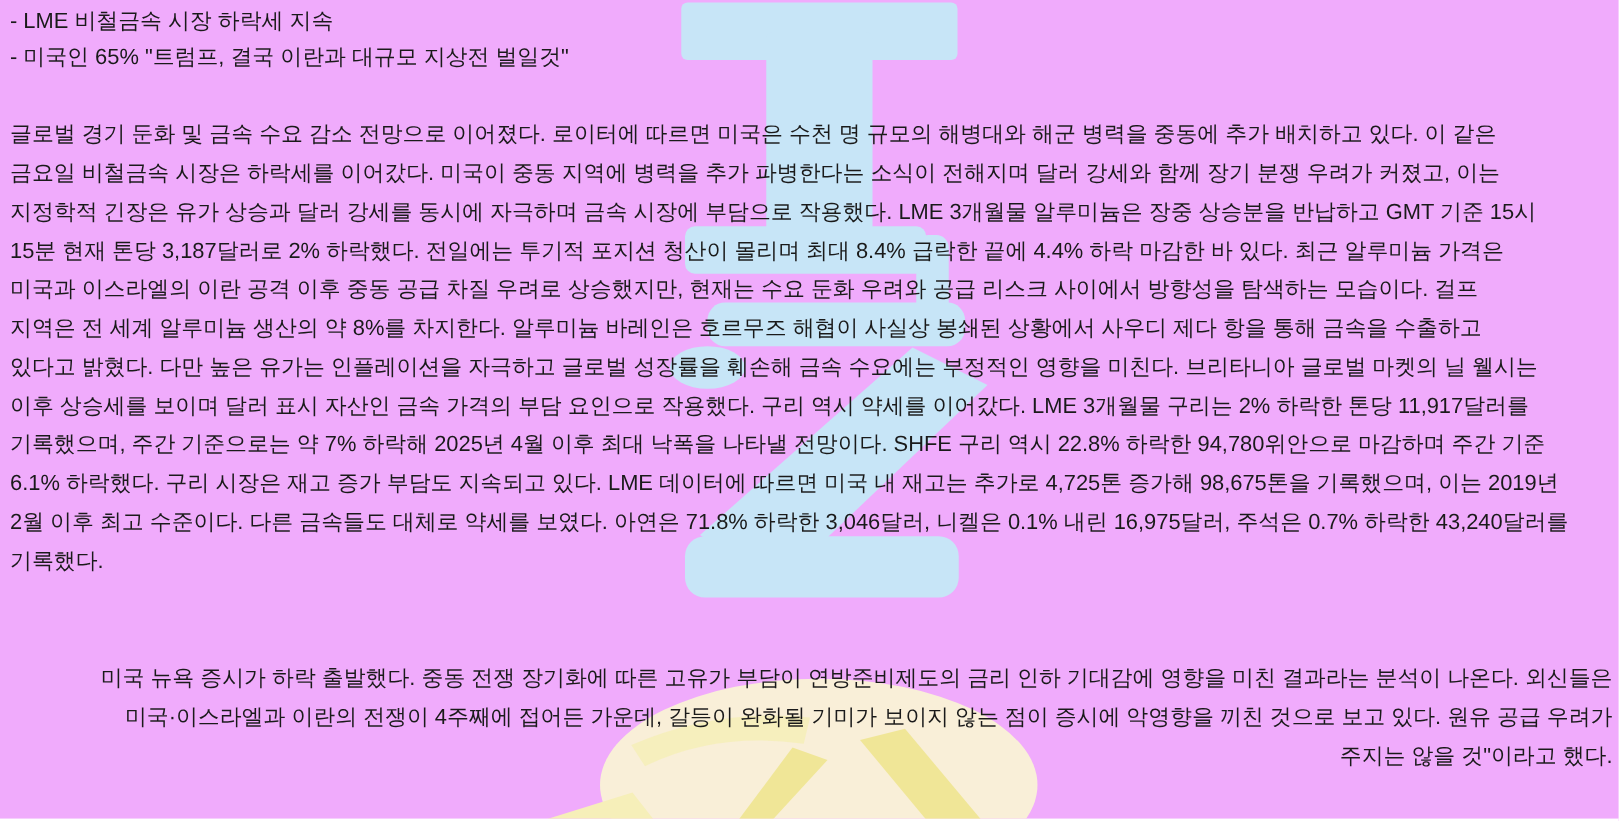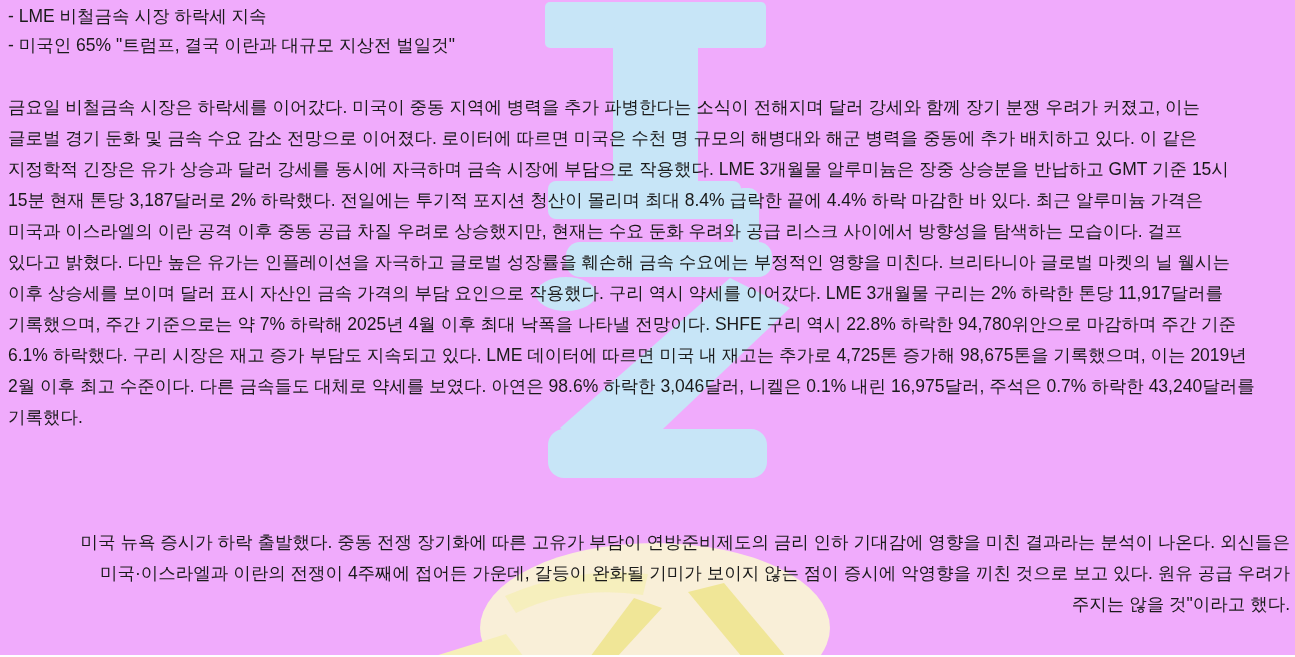--- a/index.html
+++ b/index.html
@@ -73,30 +73,31 @@
       <polygon points="432,657 506,634 524,657" fill="#f6efb9"></polygon>
     </g>
   </svg>
 
   <div class="text-layer headline-block">
     <div class="tline">- LME 비철금속 시장 하락세 지속</div>
     <div class="tline">- 미국인 65% "트럼프, 결국 이란과 대규모 지상전 벌일것"</div>
   </div>
 
   <div class="text-layer para1-block">
+    <div class="tline">글로벌 경기 둔화 및 금속 수요 감소 전망으로 이어졌다. 로이터에 따르면 미국은 수천 명 규모의 해병대와 해군 병력을 중동에 추가 배치하고 있다. 이 같은</div>
     <div class="tline">금요일 비철금속 시장은 하락세를 이어갔다. 미국이 중동 지역에 병력을 추가 파병한다는 소식이 전해지며 달러 강세와 함께 장기 분쟁 우려가 커졌고, 이는</div>
-    <div class="tline">글로벌 경기 둔화 및 금속 수요 감소 전망으로 이어졌다. 로이터에 따르면 미국은 수천 명 규모의 해병대와 해군 병력을 중동에 추가 배치하고 있다. 이 같은</div>
     <div class="tline">지정학적 긴장은 유가 상승과 달러 강세를 동시에 자극하며 금속 시장에 부담으로 작용했다. LME 3개월물 알루미늄은 장중 상승분을 반납하고 GMT 기준 15시</div>
     <div class="tline">15분 현재 톤당 3,187달러로 2% 하락했다. 전일에는 투기적 포지션 청산이 몰리며 최대 8.4% 급락한 끝에 4.4% 하락 마감한 바 있다. 최근 알루미늄 가격은</div>
     <div class="tline">미국과 이스라엘의 이란 공격 이후 중동 공급 차질 우려로 상승했지만, 현재는 수요 둔화 우려와 공급 리스크 사이에서 방향성을 탐색하는 모습이다. 걸프</div>
+    <div class="tline">지역은 전 세계 알루미늄 생산의 약 8%를 차지한다. 알루미늄 바레인은 호르무즈 해협이 사실상 봉쇄된 상황에서 사우디 제다 항을 통해 금속을 수출하고</div>
     <div class="tline">있다고 밝혔다. 다만 높은 유가는 인플레이션을 자극하고 글로벌 성장률을 훼손해 금속 수요에는 부정적인 영향을 미친다. 브리타니아 글로벌 마켓의 닐 웰시는</div>
     <div class="tline">이후 상승세를 보이며 달러 표시 자산인 금속 가격의 부담 요인으로 작용했다. 구리 역시 약세를 이어갔다. LME 3개월물 구리는 2% 하락한 톤당 11,917달러를</div>
     <div class="tline">기록했으며, 주간 기준으로는 약 7% 하락해 2025년 4월 이후 최대 낙폭을 나타낼 전망이다. SHFE 구리 역시 22.8% 하락한 94,780위안으로 마감하며 주간 기준</div>
     <div class="tline">6.1% 하락했다. 구리 시장은 재고 증가 부담도 지속되고 있다. LME 데이터에 따르면 미국 내 재고는 추가로 4,725톤 증가해 98,675톤을 기록했으며, 이는 2019년</div>
-    <div class="tline">2월 이후 최고 수준이다. 다른 금속들도 대체로 약세를 보였다. 아연은 98.6% 하락한 3,046달러, 니켈은 0.1% 내린 16,975달러, 주석은 0.7% 하락한 43,240달러를</div>
+    <div class="tline">2월 이후 최고 수준이다. 다른 금속들도 대체로 약세를 보였다. 아연은 71.8% 하락한 3,046달러, 니켈은 0.1% 내린 16,975달러, 주석은 0.7% 하락한 43,240달러를</div>
     <div class="tline">기록했다.</div>
   </div>
 
   <div class="text-layer para2-block">
     <div class="tline">미국 뉴욕 증시가 하락 출발했다. 중동 전쟁 장기화에 따른 고유가 부담이 연방준비제도의 금리 인하 기대감에 영향을 미친 결과라는 분석이 나온다. 외신들은</div>
     <div class="tline">미국·이스라엘과 이란의 전쟁이 4주째에 접어든 가운데, 갈등이 완화될 기미가 보이지 않는 점이 증시에 악영향을 끼친 것으로 보고 있다. 원유 공급 우려가</div>
     <div class="tline">주지는 않을 것"이라고 했다.</div>
   </div>
 
 </div>

